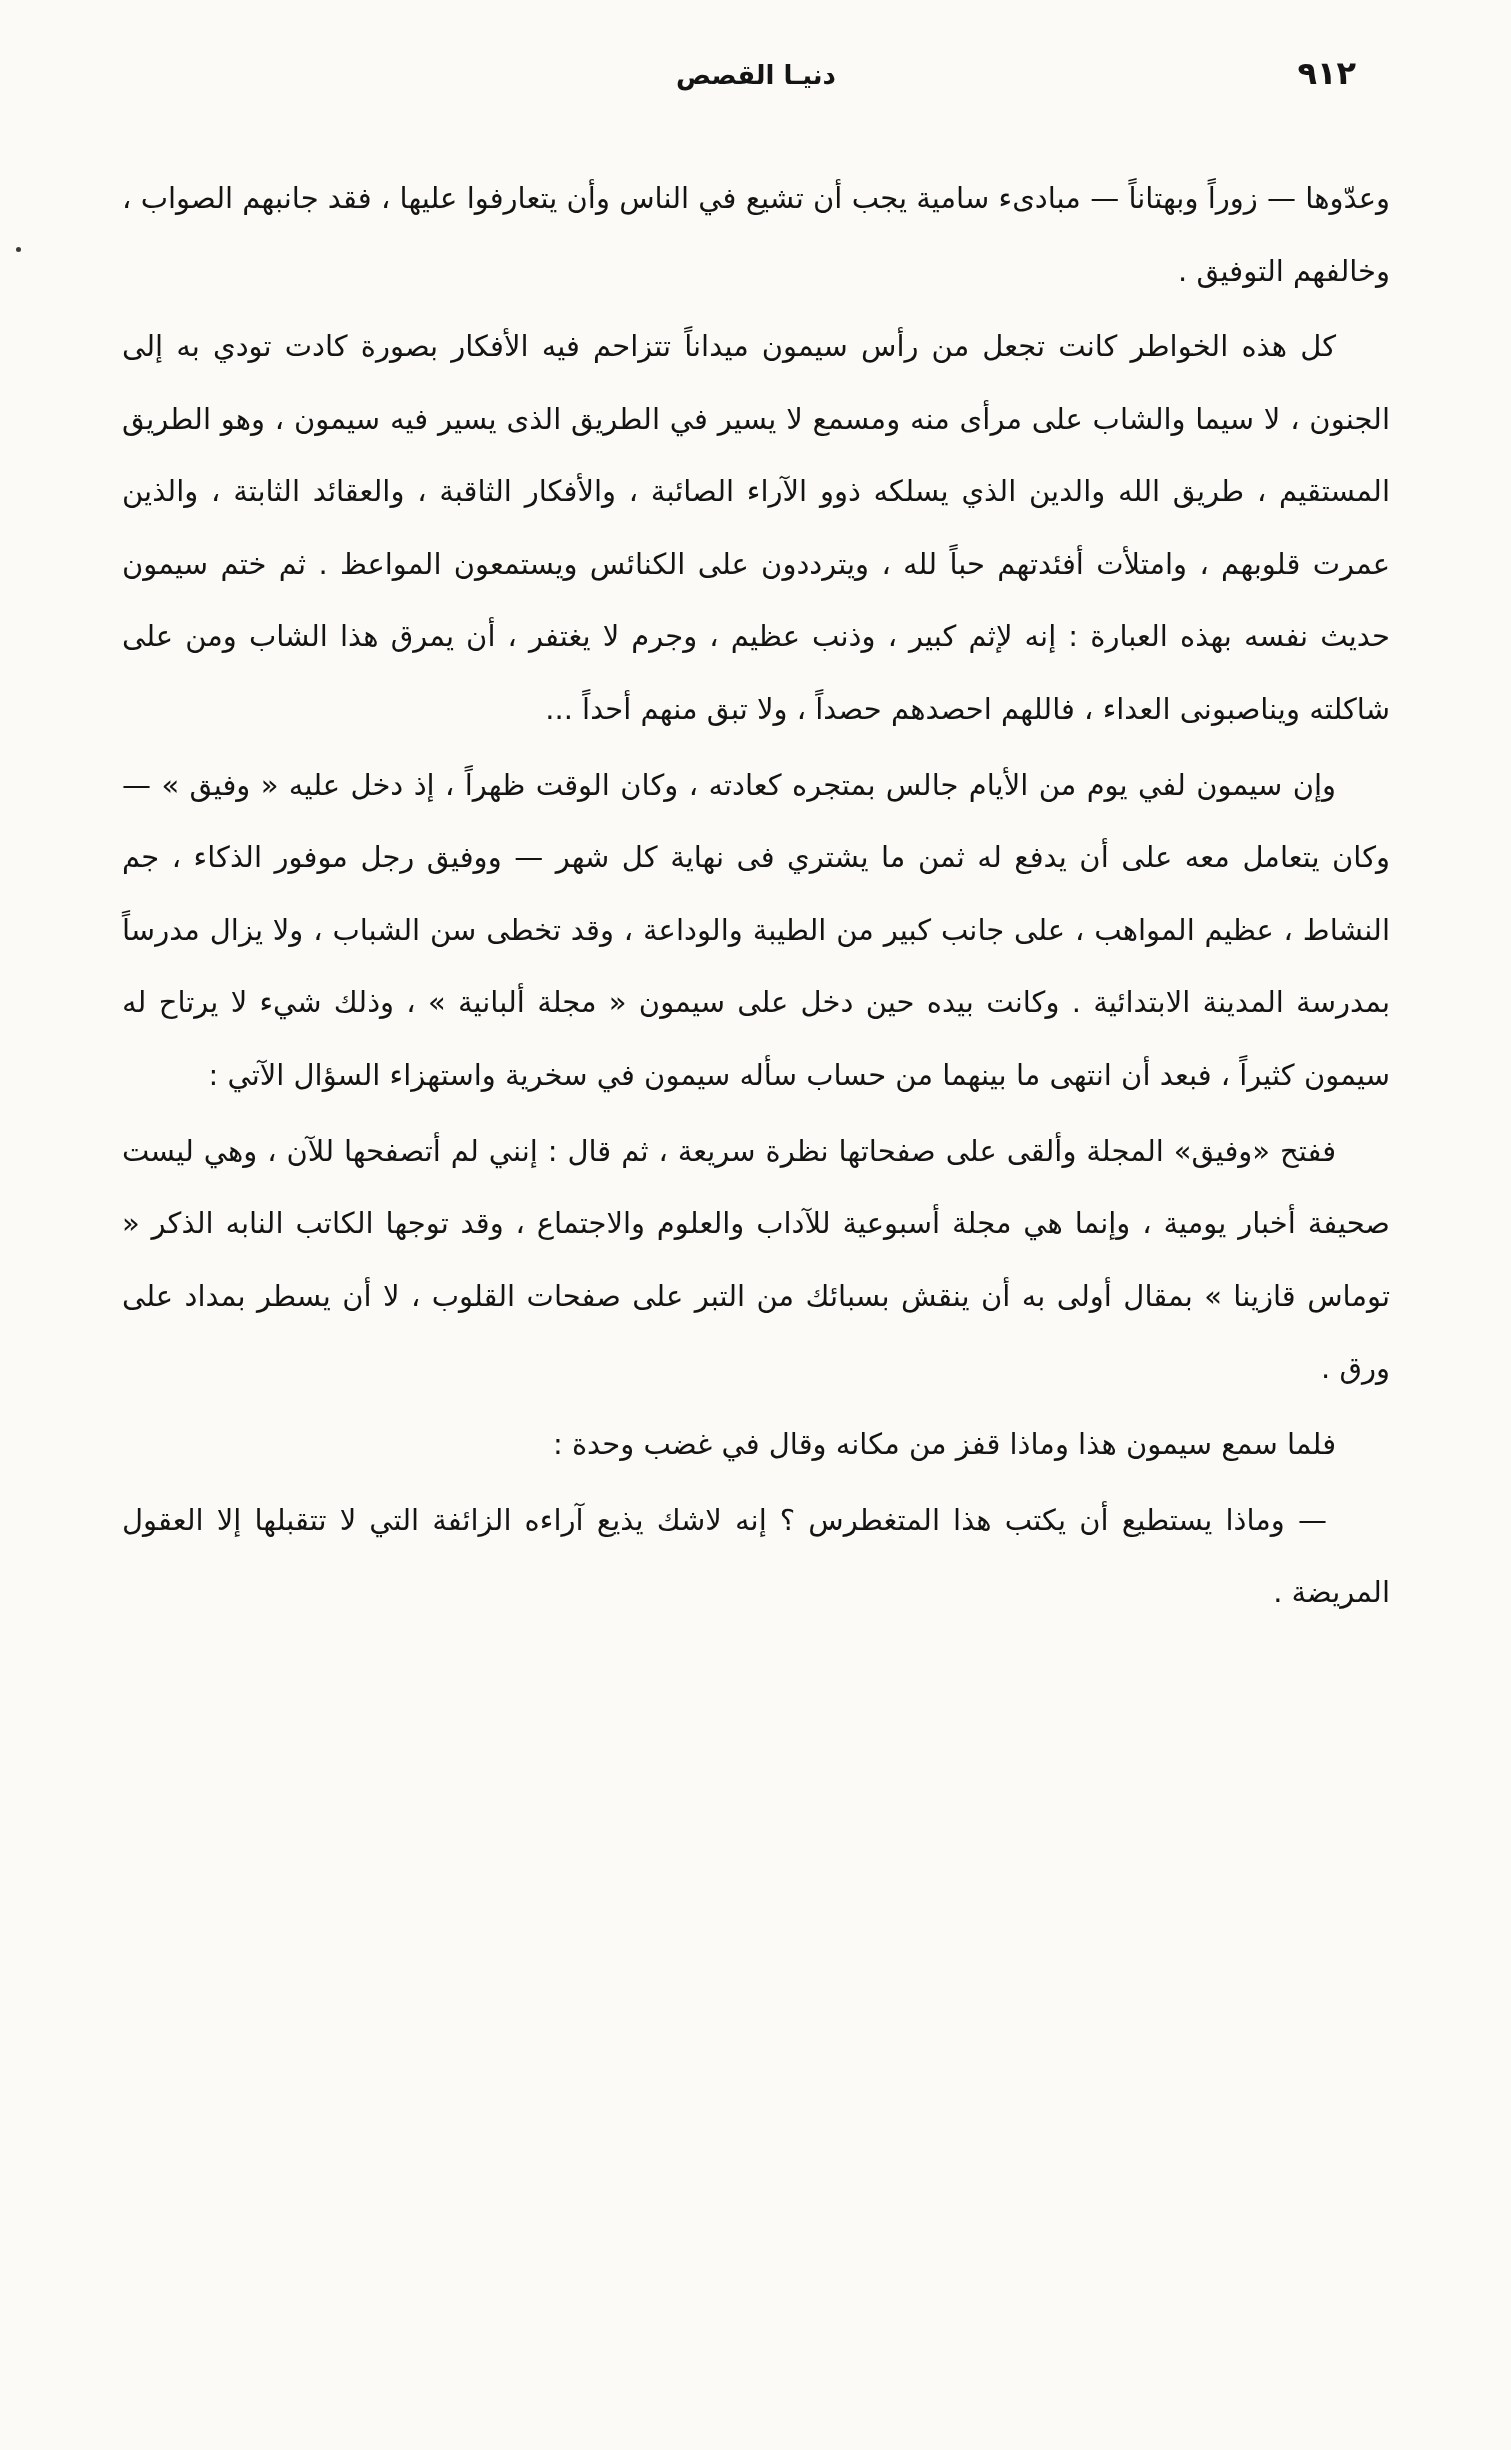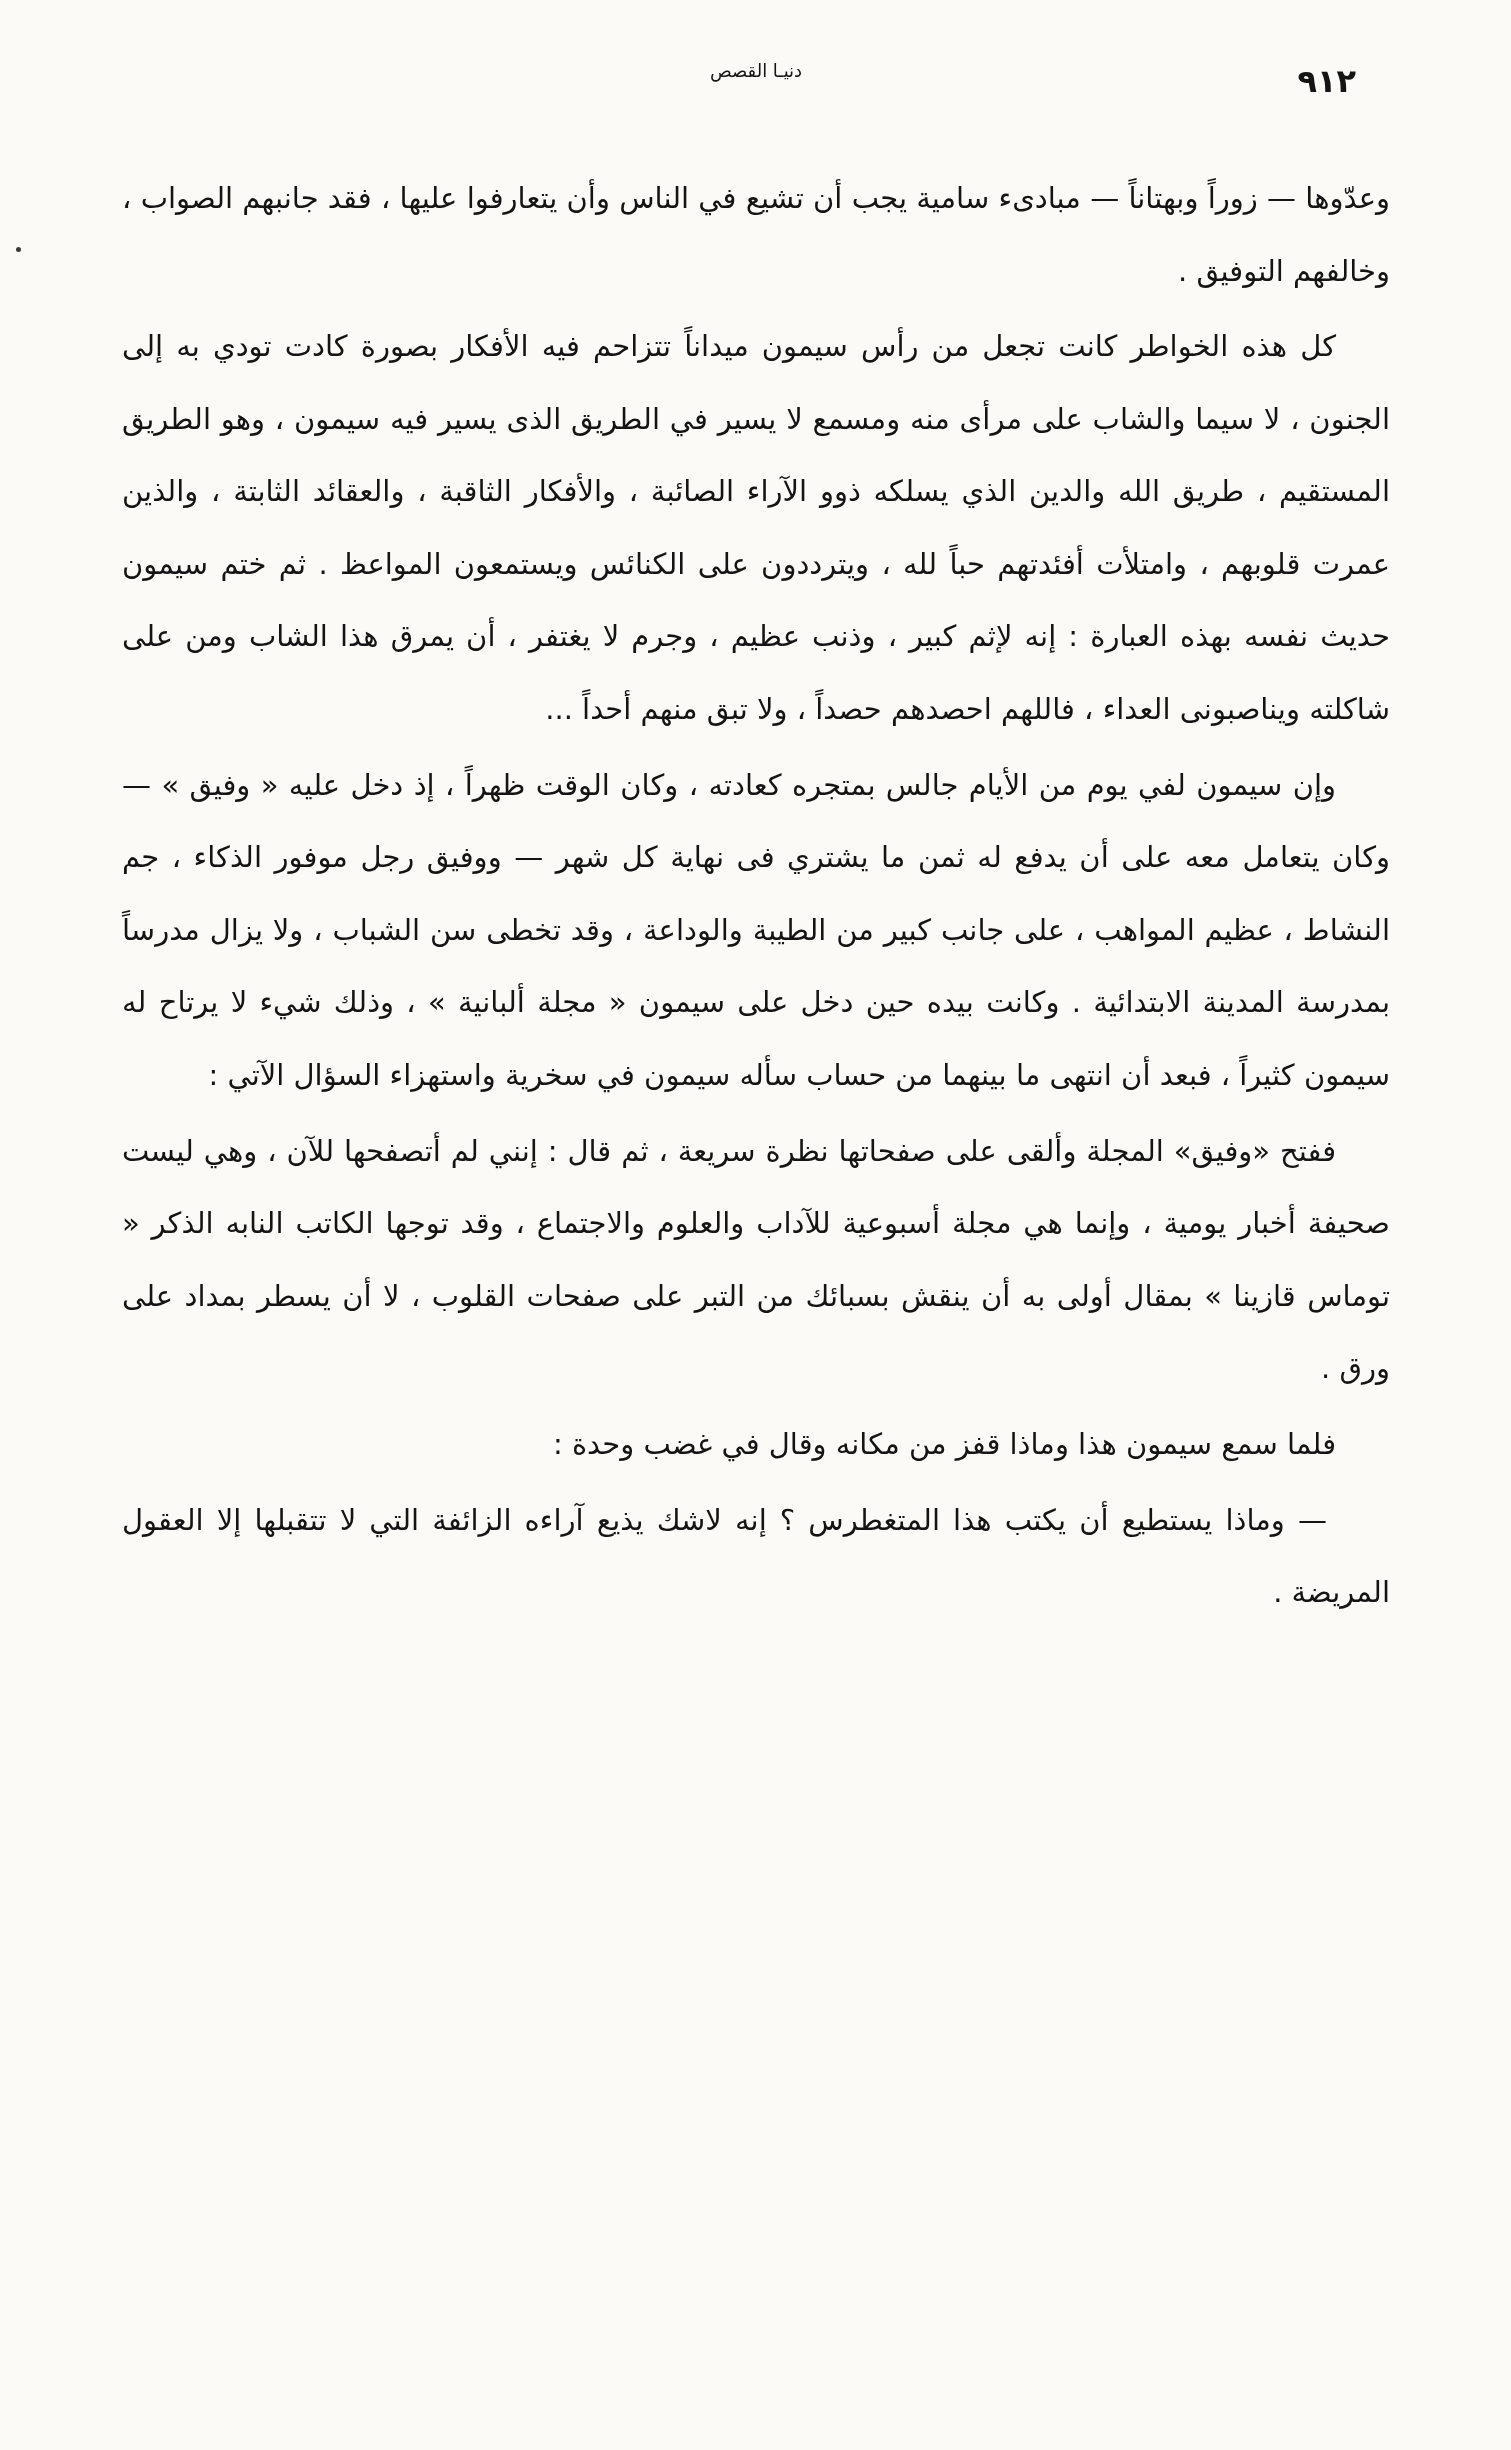--- a/index.html
+++ b/index.html
@@ -25,28 +25,29 @@
   .header {
     position: relative;
     height: 85px;
     margin-bottom: 23px;
   }
   .header-title {
     position: absolute;
     left: 50%;
     top: 5.7px;
     transform: translateX(-50%);
-    font-size: 18px;
+    font-size: 26px;
     letter-spacing: 1.1px;
     white-space: nowrap;
+    font-weight: bold;
   }
   .page-number {
     position: absolute;
     right: 34px;
-    top: 8px;
+    top: 0;
     font-size: 32px;
     font-weight: bold;
   }
   .body-text {
     font-size: 29px;
     line-height: 2.5;
     text-align: justify;
     text-justify: inter-word;
   }
   .body-text p {

